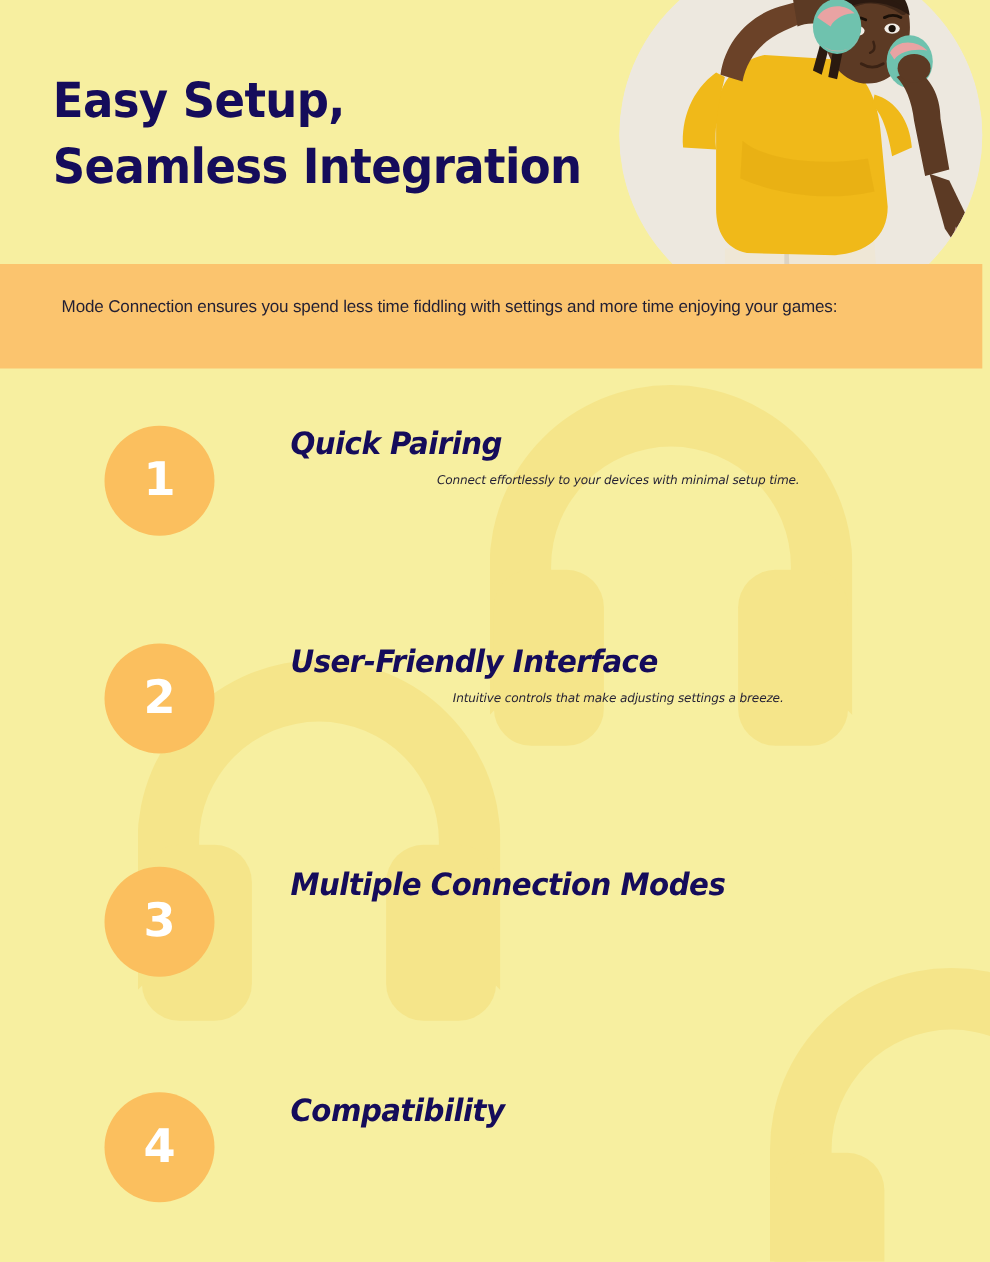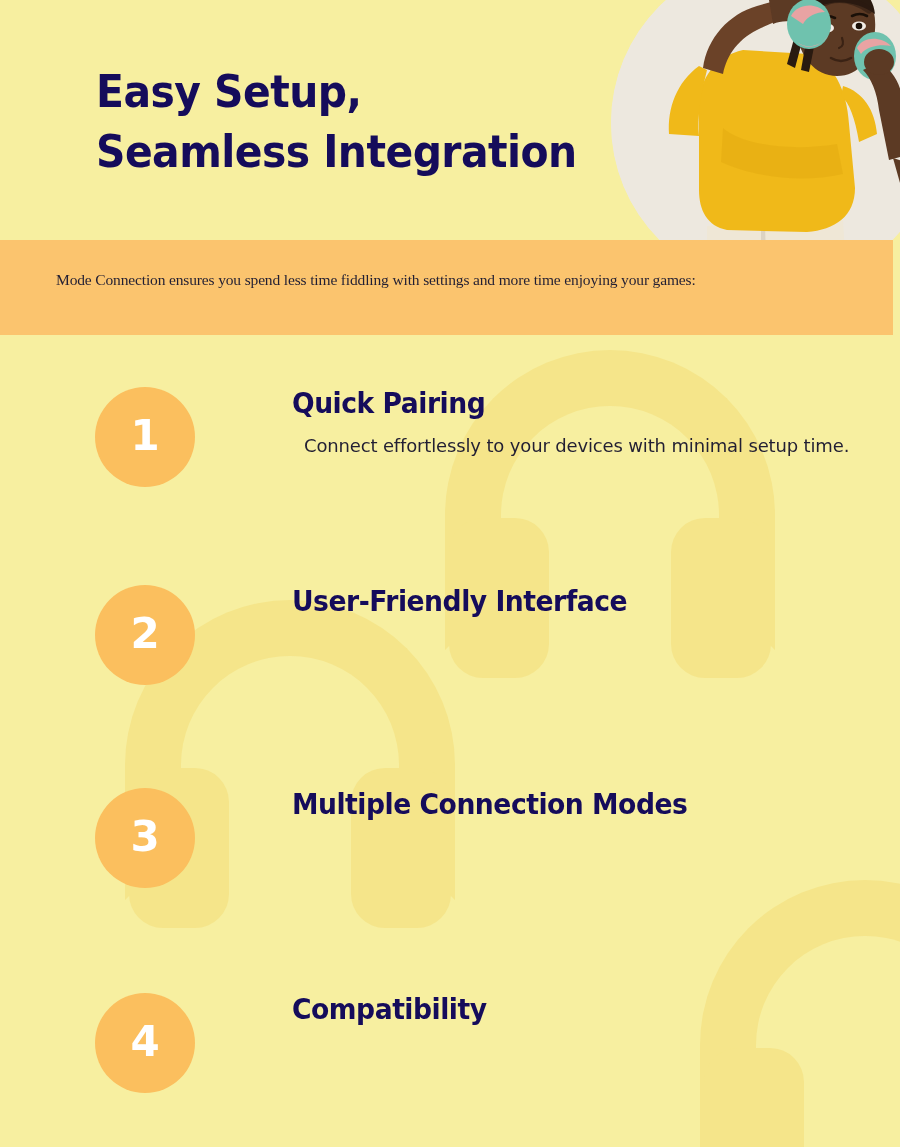--- a/index.html
+++ b/index.html
@@ -47,21 +47,20 @@
   }
 
   
   .hero {
     position: absolute;
     left: 0;
     top: 0;
     width: 848px;
     height: 240px;
     z-index: 2;
-    margin-left: 48px;
   }
   .hero-photo {
     position: absolute;
     left: 563px;
     top: -42px;
     width: 330px;
     height: 330px;
     border-radius: 50%;
     background: #EDE8DF;
     overflow: hidden;
@@ -93,21 +92,21 @@
     height: 95px;
     background: #FBC46E;
     z-index: 2;
   }
   .intro-text {
     position: absolute;
     left: 56px;
     top: 29px;
     width: 790px;
     color: #221F33;
-    font-family: Liberation Serif, serif;
+    font-family: Liberation Sans, sans-serif;
     font-size: 15.5px;
     line-height: 1.42;
     letter-spacing: -0.15px;
   }
 
   
   .features {
     position: absolute;
     left: 0;
     top: 335px;
@@ -141,42 +140,44 @@
     font-family: "DejaVu Sans", sans-serif;
     font-weight: 700;
     font-size: 42px;
     line-height: 1;
     padding-bottom: 2px;
     box-sizing: border-box;
   }
 
   .feature-body {
     position: absolute;
-    left: 292px;
+    left: 264px;
     top: 0;
     width: 596px;
+    font-style: italic;
   }
   .feature-title {
     color: #150C5B;
     font-family: "DejaVu Sans", sans-serif;
     font-weight: 700;
     font-size: 28px;
     line-height: 1.2;
     letter-spacing: -0.5px;
     transform: scaleX(0.95);
     transform-origin: left top;
     margin: 0 0 8px 0;
   }
   .feature-desc {
     color: #221F33;
     font-family: "DejaVu Sans", sans-serif;
-    font-size: 18px;
+    font-size: 11px;
     line-height: 1.42;
     letter-spacing: -0.15px;
-    margin: 12px;
+    margin: 0;
+    text-align: center;
   }
 </style>
 </head>
 <body>
 
 <div id="poster">
 
   <div class="watermark-layer">
 
     <div class="wm-headphone" style="left:445px; top:350px; width:330px; height:330px;">
@@ -287,20 +288,21 @@
       <div class="feature-body">
         <div class="feature-title">Quick Pairing</div>
         <div class="feature-desc">Connect effortlessly to your devices with minimal setup time.</div>
       </div>
     </div>
 
     <div class="feature-row" data-row="1">
       <div class="badge">2</div>
       <div class="feature-body">
         <div class="feature-title">User-Friendly Interface</div>
+        <div class="feature-desc">Intuitive controls that make adjusting settings a breeze.</div>
       </div>
     </div>
 
     <div class="feature-row" data-row="2">
       <div class="badge">3</div>
       <div class="feature-body">
         <div class="feature-title">Multiple Connection Modes</div>
       </div>
     </div>
 

